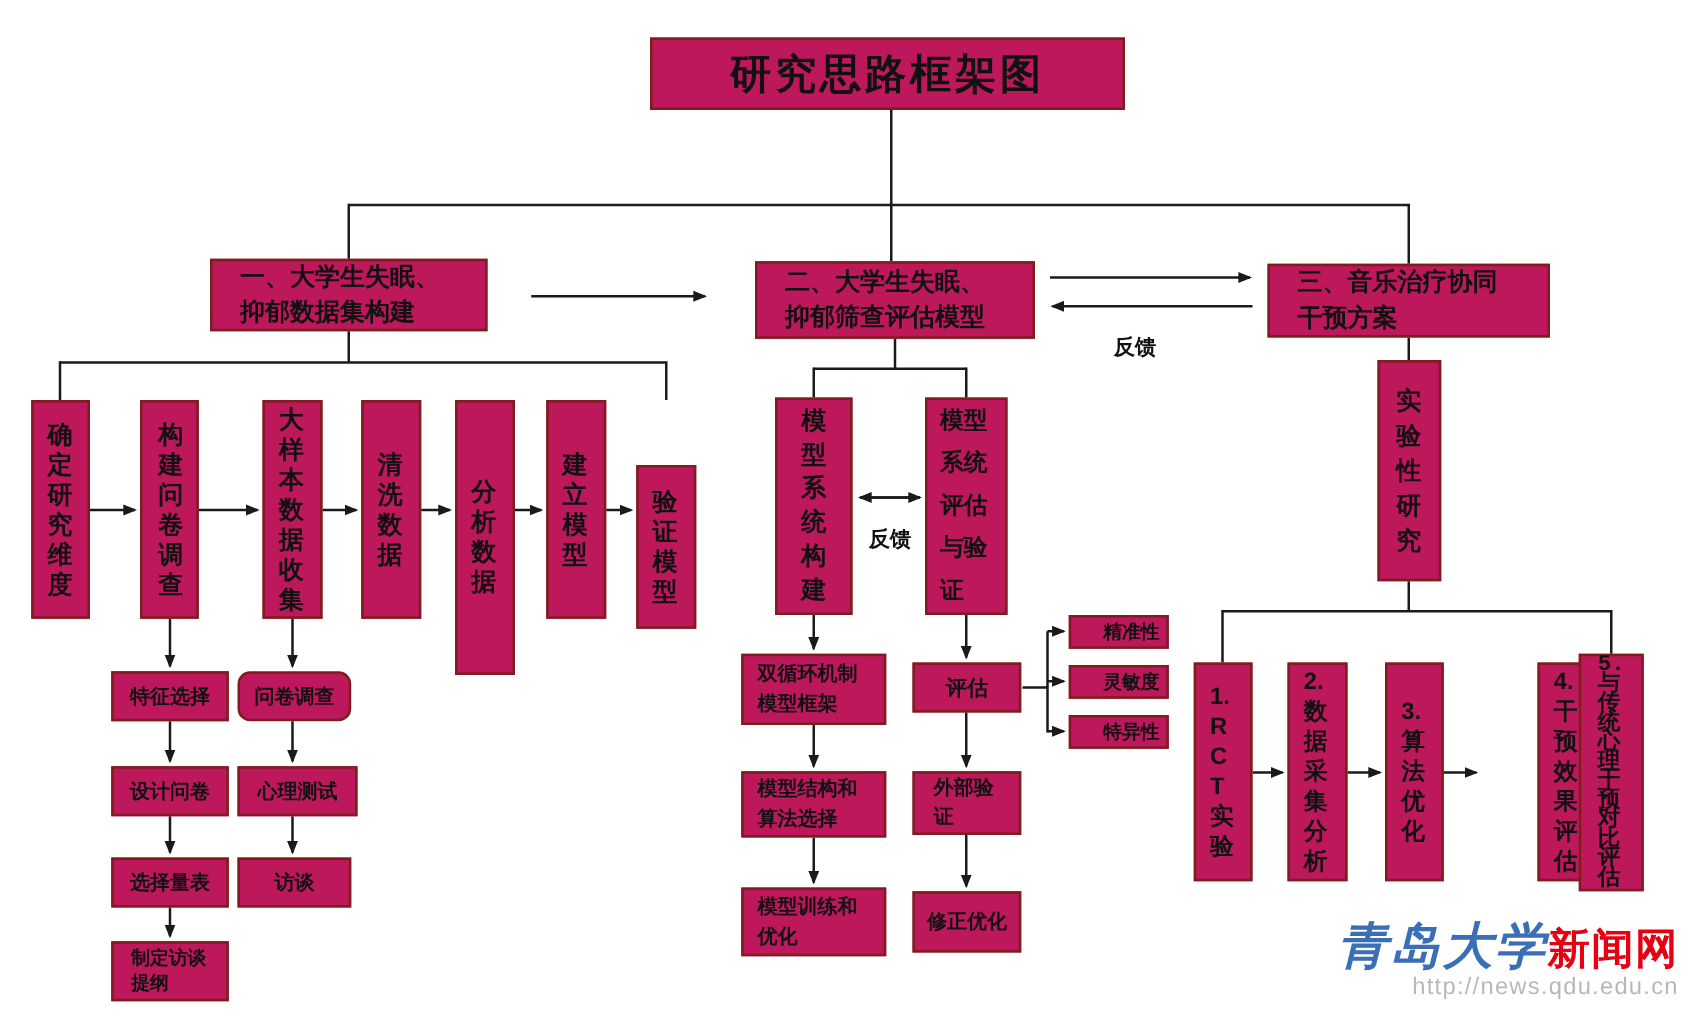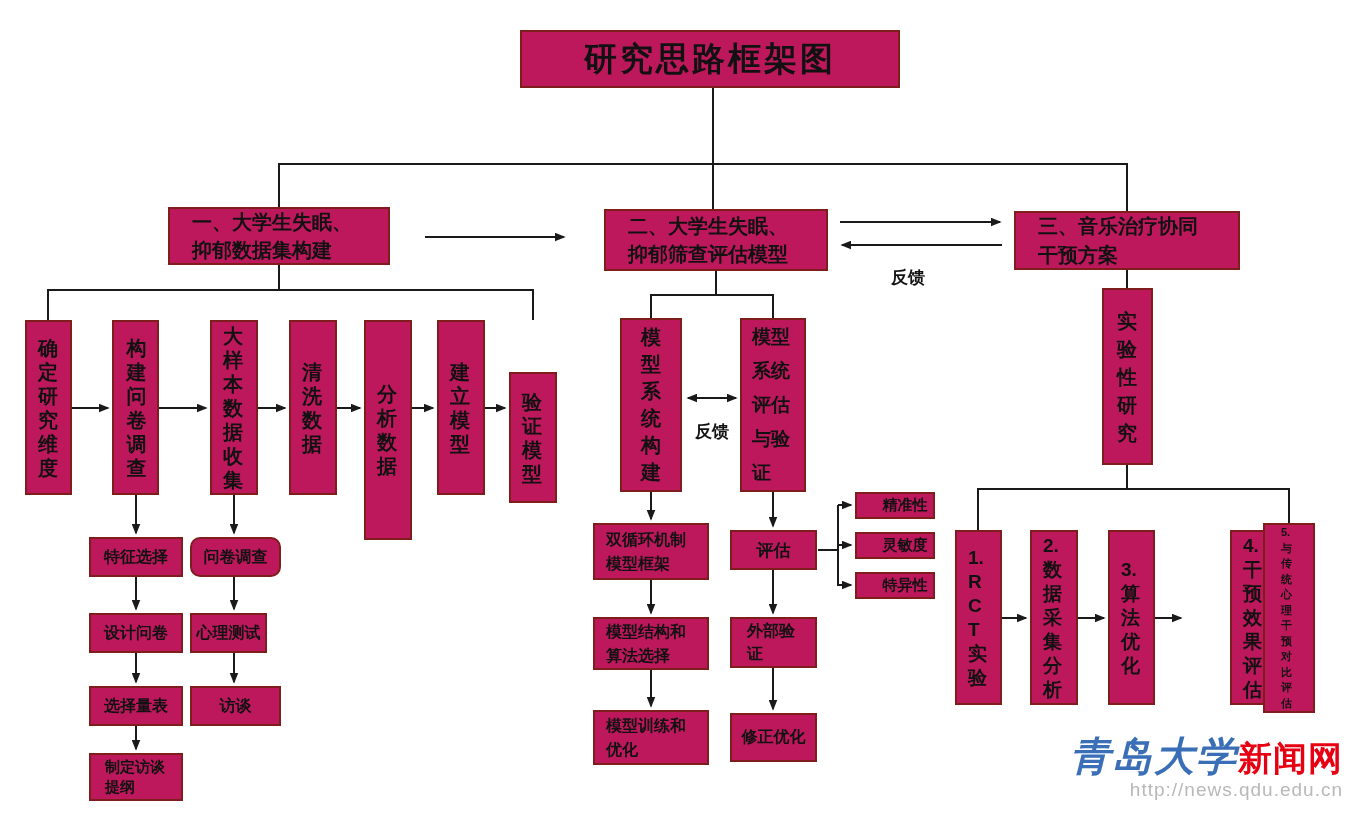--- a/index.html
+++ b/index.html
@@ -20,21 +20,21 @@
   .title-box { font-size:33px; letter-spacing:3px; }
   .header { font-size:20px; line-height:1.42; padding:0 22px; }
   .vstep { font-size:20px; line-height:24px; padding:0 11px; }
   .sub { font-size:16px; }
   .sub2 { font-size:15px; line-height:1.35; padding:0 14px; }
   .b2v1 { font-size:20px; line-height:27px; padding:0 19px; }
   .b2v2 { font-size:19px; line-height:34px; padding:0 10px; }
   .b2sub { font-size:16px; line-height:1.5; padding:0 11px; }
   .metric { font-size:15px;padding-left:20px; }
   .nstep { font-size:19px; line-height:24px; padding:0 11px; word-break:break-all; }
-  .nstep-sm { font-size:11px; line-height:15.5px; padding:0 16px; word-break:break-all; }
+  .nstep-sm { font-size:18px; line-height:15.5px; padding:0 16px; word-break:break-all;font-family:Liberation Mono, monospace; }
   .flabel { position:absolute; font-size:17px; font-weight:bold; text-align:center; color:#111; }
   .logo { position:absolute; right:8px; top:736px; text-align:right; line-height:1.05; }
   .logo-uni {
     color:#3a6fb7; font-size:40px; font-weight:bold; font-style:italic;
     font-family:"Liberation Serif","DejaVu Serif",serif; letter-spacing:2px;
   }
   .logo-news { color:#e60012; font-size:34px; font-weight:bold; letter-spacing:1px; font-family:"Liberation Sans",sans-serif; }
   .logo-url { color:#b8b8b8; font-size:19px; letter-spacing:1px; margin-top:2px; font-weight:normal; }
 </style>
 </head>
@@ -131,21 +131,21 @@
   <div class="box vstep" style="left:364px;top:320px;width:48px;height:220px;">分析数据</div>
   <div class="box vstep" style="left:437px;top:320px;width:48px;height:175px;">建立模型</div>
   <div class="box vstep" style="left:509px;top:340px;width:48px;height:131px;margin-top:32px;">验证模型</div>
 
   <div class="box sub" style="left:89px;top:537px;width:94px;height:40px;">特征选择</div>
   <div class="box sub" style="left:89px;top:613px;width:94px;height:40px;">设计问卷</div>
   <div class="box sub" style="left:89px;top:686px;width:94px;height:40px;">选择量表</div>
   <div class="box sub2" style="left:89px;top:753px;width:94px;height:48px;">制定访谈提纲</div>
 
   <div class="box sub" style="left:190px;top:537px;width:91px;height:40px;border-radius:10px;">问卷调查</div>
-  <div class="box sub" style="left:190px;top:613px;width:77px;height:40px;">心理测试</div>
+  <div class="box sub" style="left:190px;top:613px;width:96px;height:40px;">心理测试</div>
   <div class="box sub" style="left:190px;top:686px;width:91px;height:40px;">访谈</div>
 
   <div class="box b2v1" style="left:620px;top:318px;width:62px;height:174px;">模型系统构建</div>
   <div class="box b2v2" style="left:740px;top:318px;width:66px;height:174px;">模型系统评估与验证</div>
   <div class="flabel" style="left:682px;top:420px;width:60px;">反馈</div>
 
   <div class="box b2sub" style="left:593px;top:523px;width:116px;height:57px;">双循环机制模型框架</div>
   <div class="box b2sub" style="left:593px;top:617px;width:116px;height:53px;">模型结构和算法选择</div>
   <div class="box b2sub" style="left:593px;top:710px;width:116px;height:55px;">模型训练和优化</div>
 

